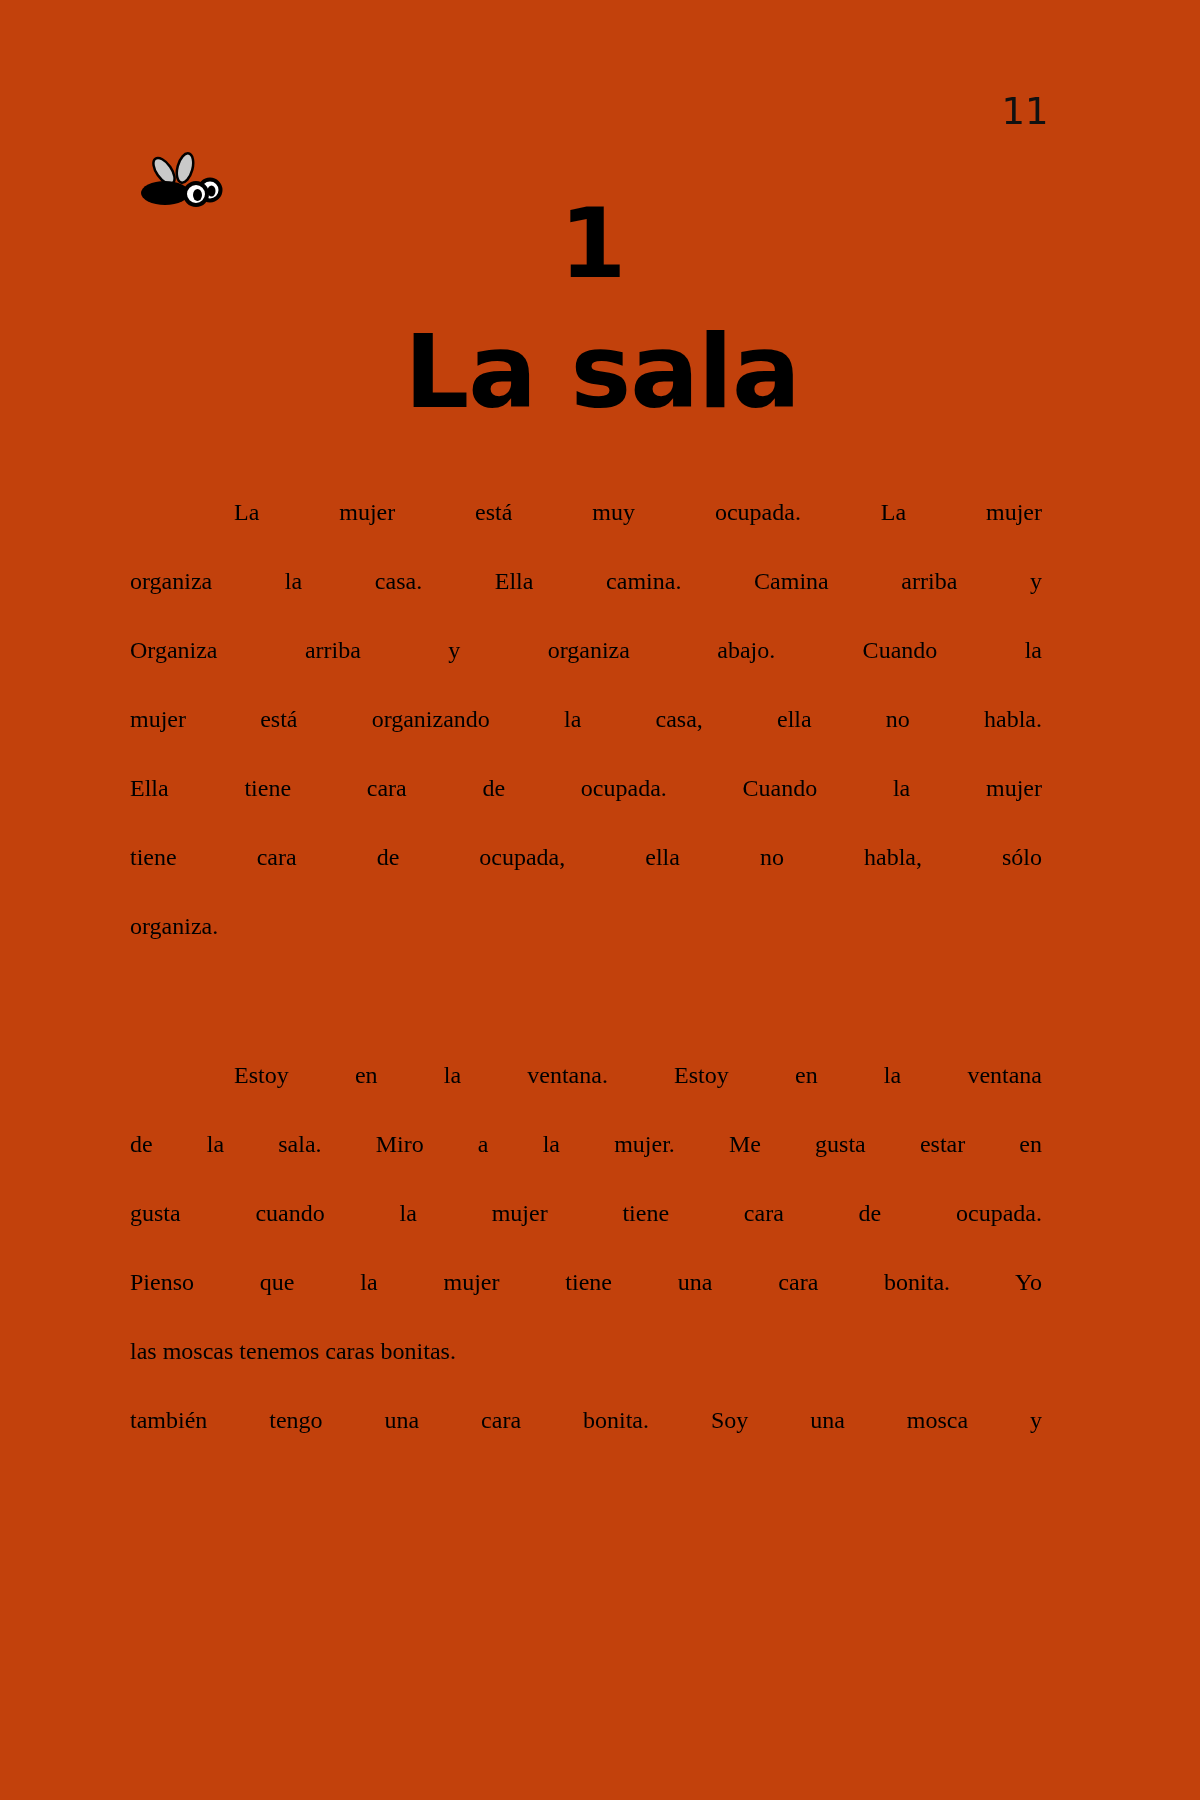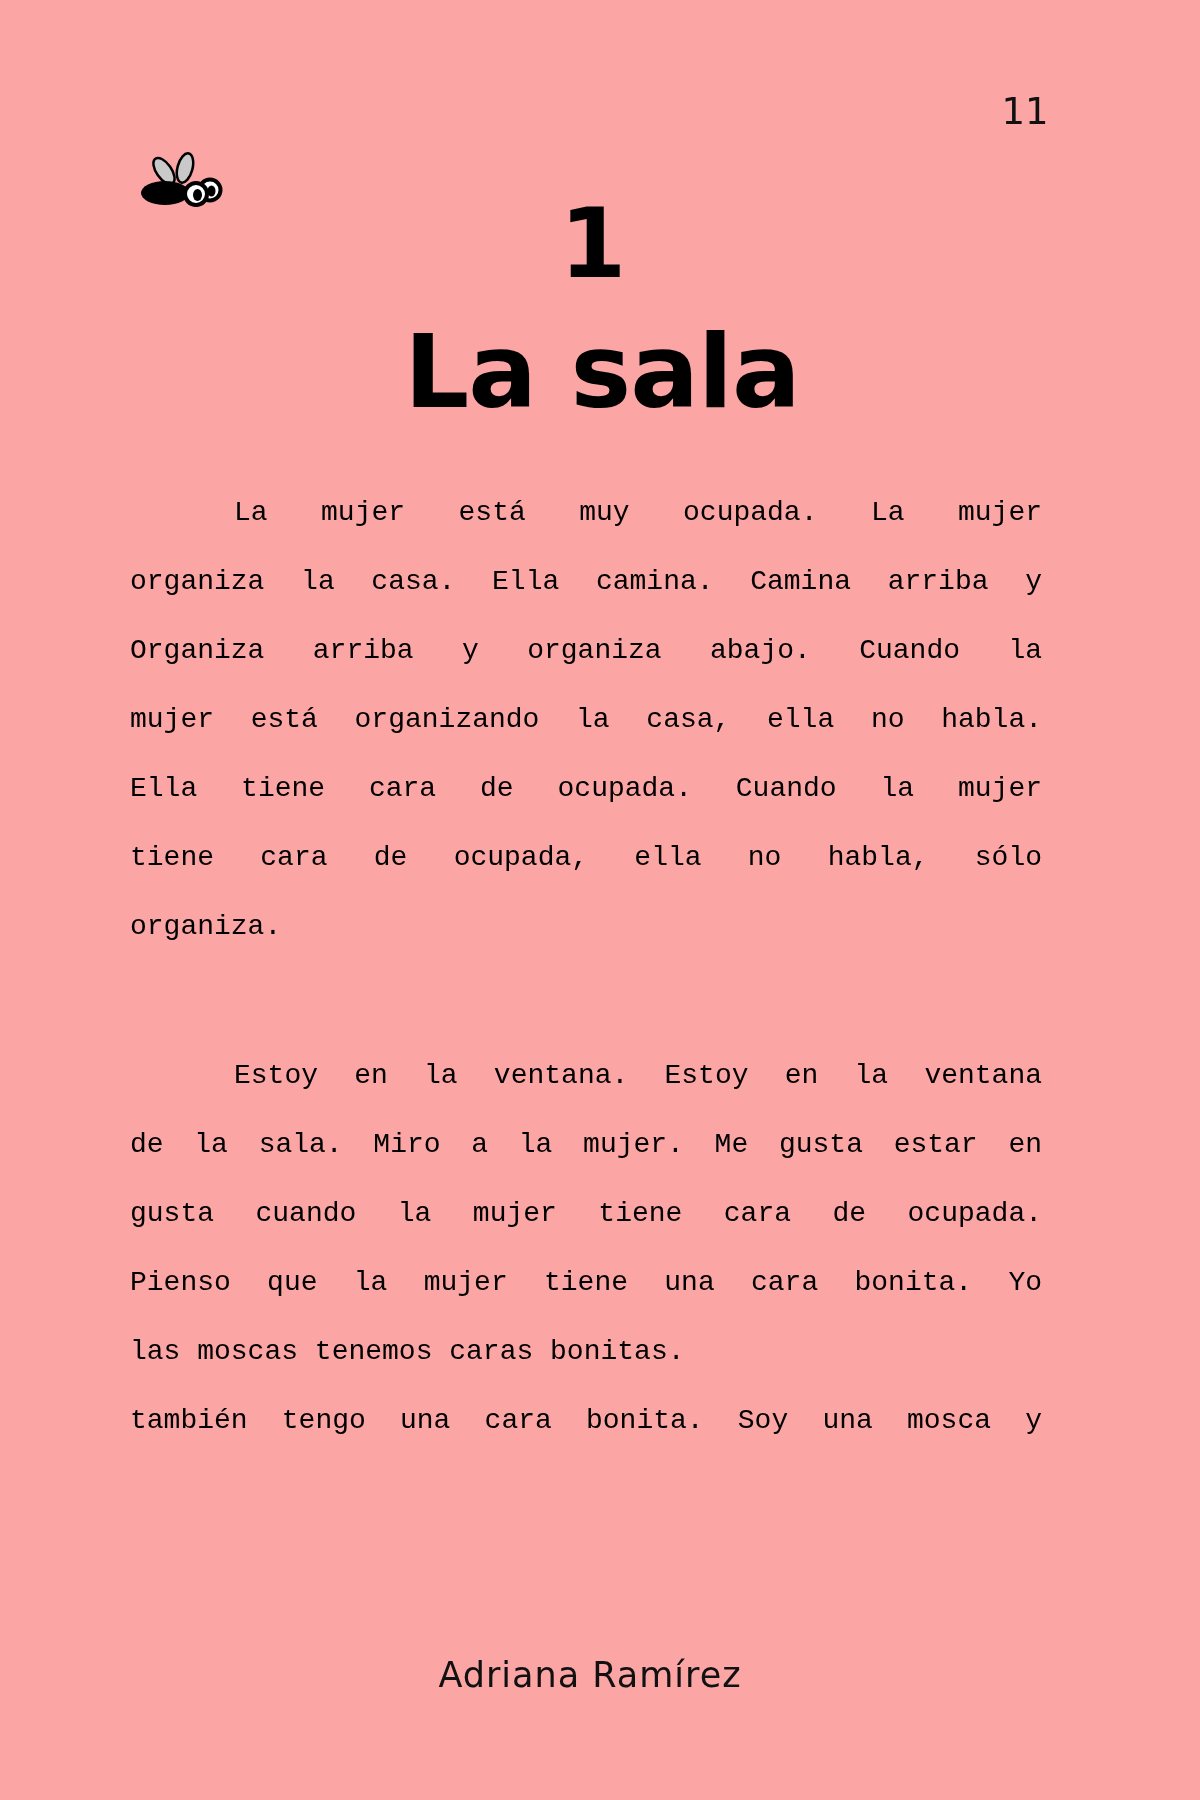--- a/index.html
+++ b/index.html
@@ -4,21 +4,21 @@
 <style>
   html, body {
     margin: 0;
     padding: 0;
     background: #ffffff;
   }
   .page {
     position: relative;
     width: 1200px;
     height: 1800px;
-    background: #fca5a5;
+    background: #c2410c;
     color: #000000;
     font-family: "DejaVu Sans", sans-serif;
     overflow: hidden;
   }
   .page-number {
     position: absolute;
     top: 92px;
     left: 990px;
     width: 70px;
     text-align: center;
@@ -62,22 +62,22 @@
   }
   .story {
     position: absolute;
     top: 478px;
     left: 130px;
     width: 912px;
   }
   .para { margin: 0; }
   .para-2 { margin-top: 80px; }
   .tline {
-    font-family: Liberation Mono, monospace;
-    font-size: 28px;
+    font-family: Liberation Serif, serif;
+    font-size: 24px;
     line-height: 69px;
     white-space: normal;
     text-align: justify;
     text-align-last: justify;
     color: #000;
   }
   .tline.first { text-indent: 104px; }
   .tline.last  { text-align-last: left; }
   .footer {
     position: absolute;
@@ -129,15 +129,14 @@
       <div class="tline first">Estoy en la ventana. Estoy en la ventana</div>
       <div class="tline">de la sala. Miro a la mujer. Me gusta estar en</div>
       <div class="tline">gusta cuando la mujer tiene cara de ocupada.</div>
       <div class="tline">Pienso que la mujer tiene una cara bonita. Yo</div>
       <div class="tline last">las moscas tenemos caras bonitas.</div>
       <div class="tline">también tengo una cara bonita. Soy una mosca y</div>
     </div>
 
   </div>
 
-  <div class="footer">Adriana Ramírez</div>
 
 </div>
 
 </body></html>

